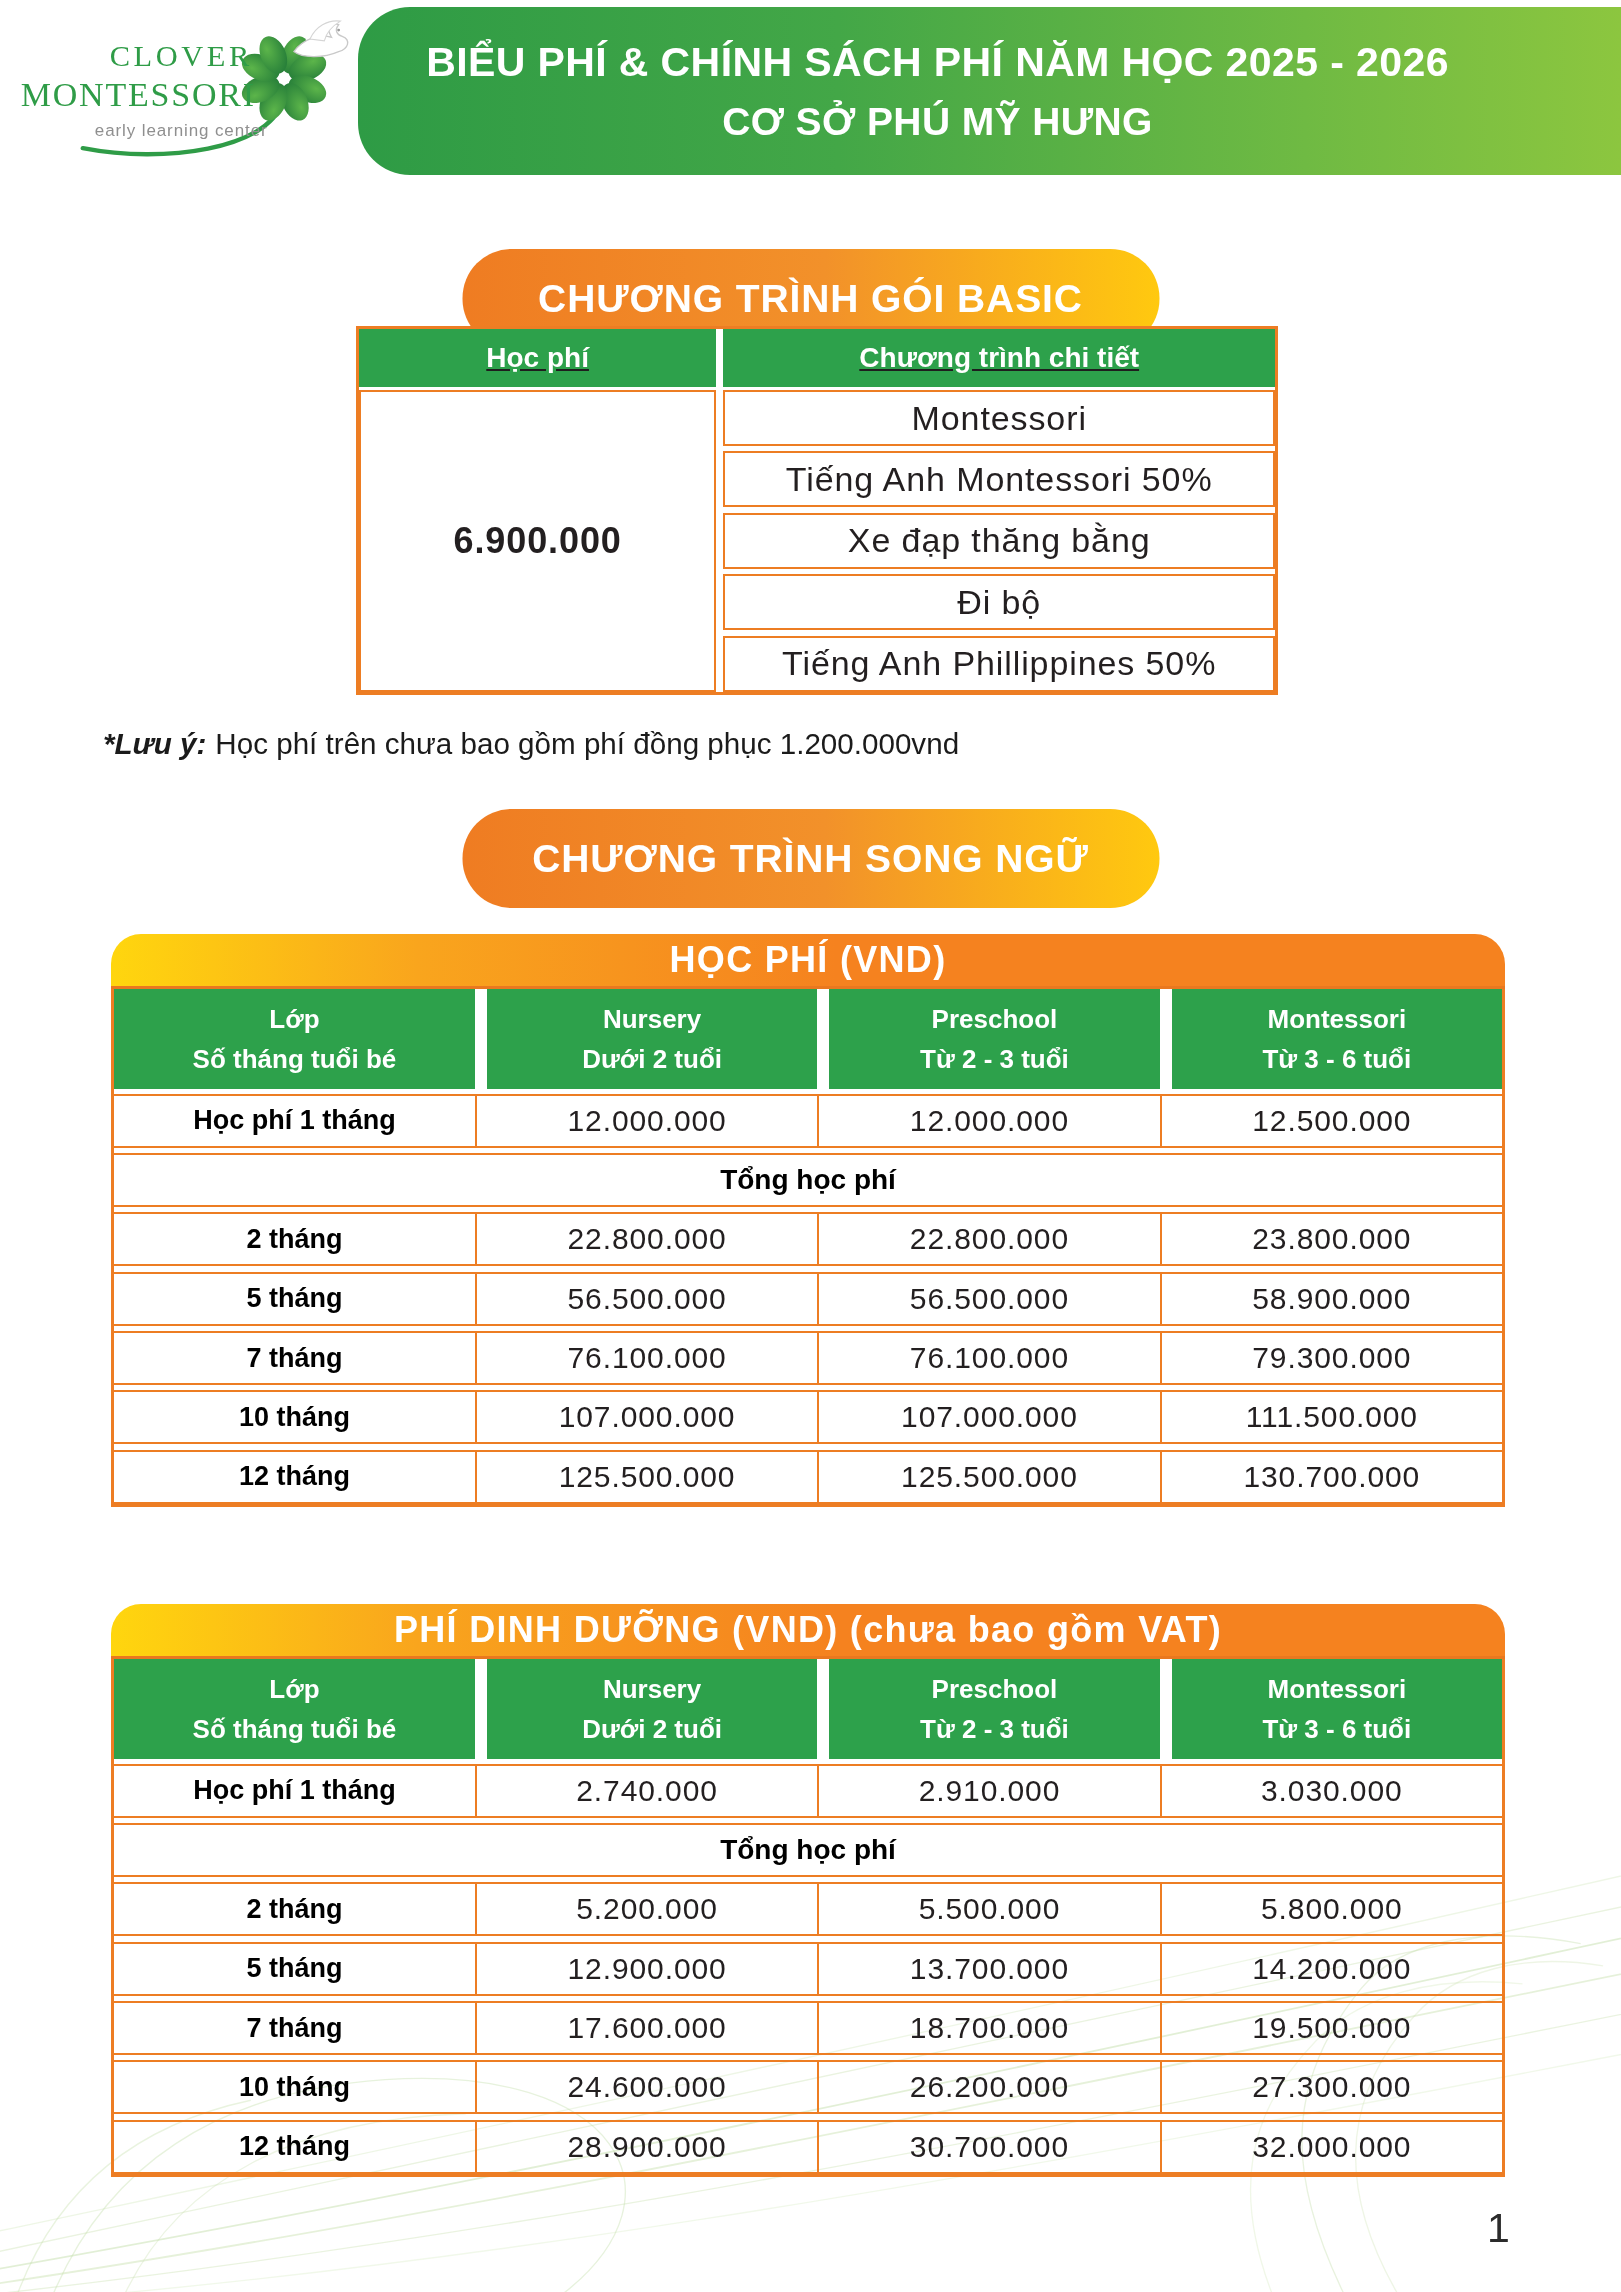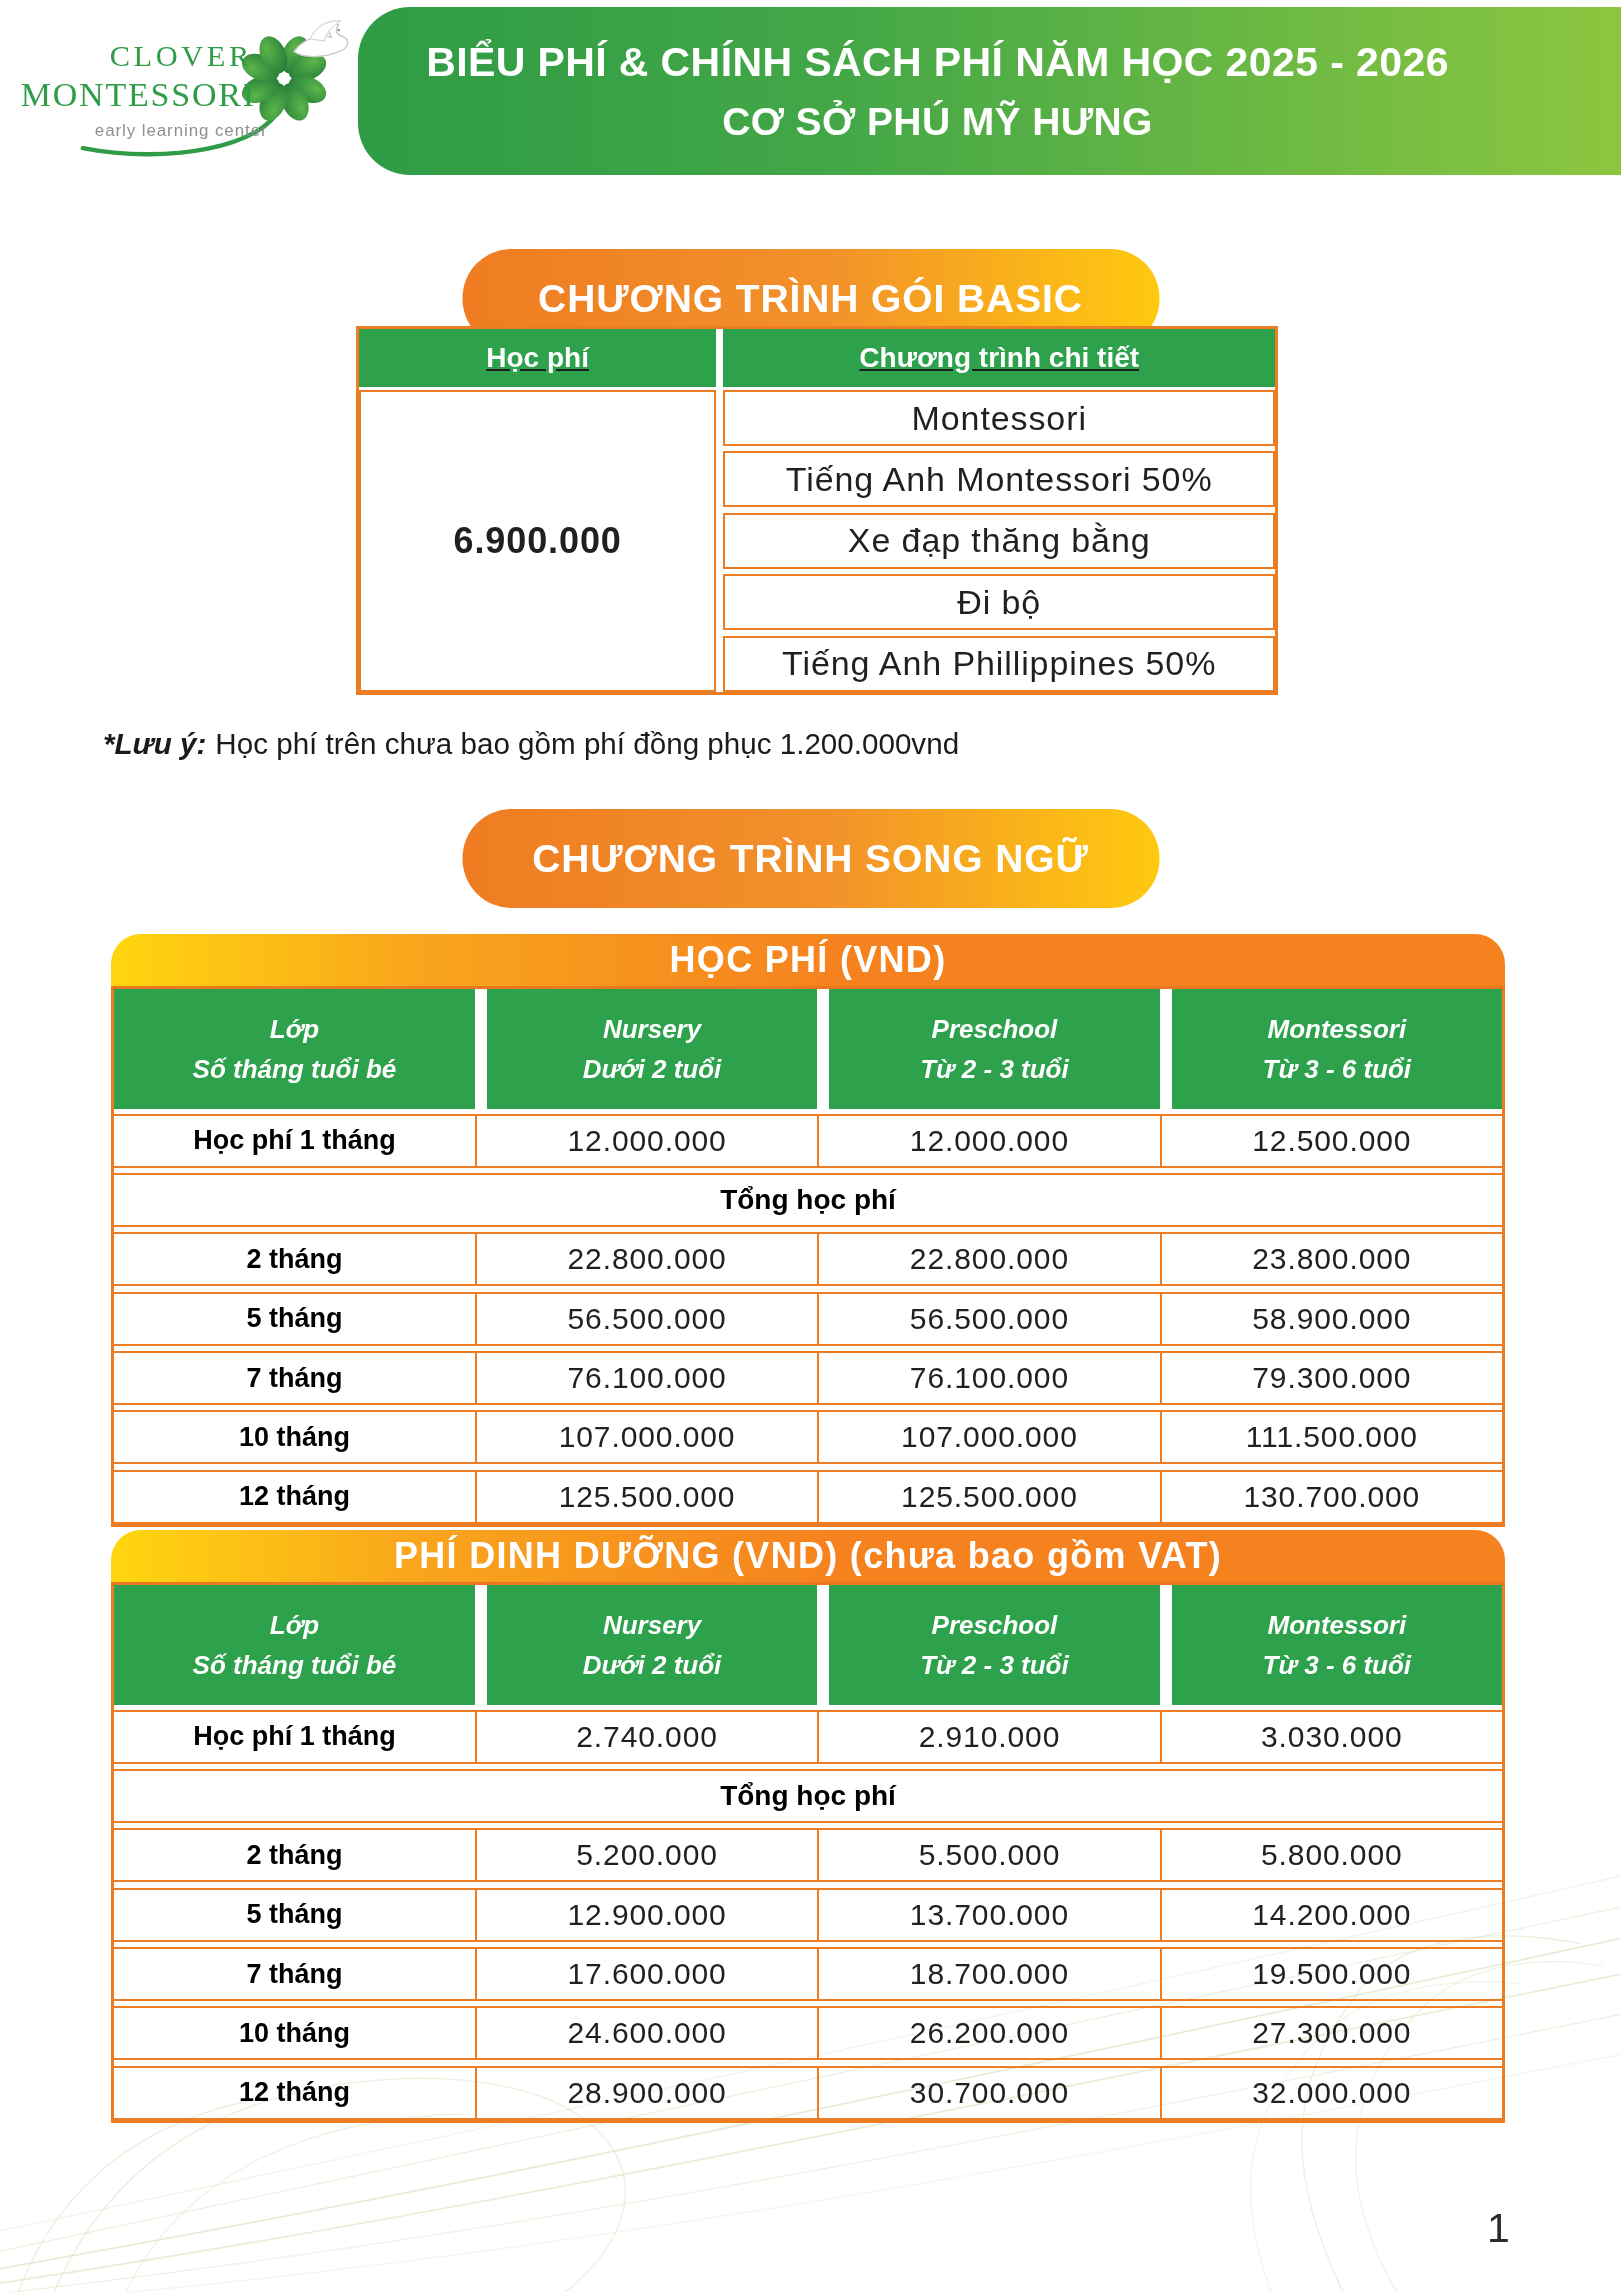--- a/index.html
+++ b/index.html
@@ -58,30 +58,30 @@
     font-size:34px; letter-spacing:0.9px; color:#231F20;
   }
   .program-cell:last-child { margin-bottom:0; }
 
   .note { position:absolute; left:103px; top:727px; font-size:29.6px; color:#1b1b1b; z-index:2; }
   .note .nlabel { font-weight:bold; font-style:italic; margin-right:9px; }
 
   
   .fee-table { position:absolute; left:111px; width:1394px; z-index:2; }
   #tuition-table  { top:934px; }
-  #nutrition-table{ top:1530px; }
+  #nutrition-table{ top:1604px; }
   .bar {
     height:55px; box-sizing:border-box; border-radius:30px 30px 0 0;
     background:linear-gradient(90deg,#FFD60E 0%, #F9A51D 22%, #F5821F 52%, #F5821F 100%);
     border-bottom:3.6px solid #E9781F;
     display:flex; align-items:center; justify-content:center;
     color:#fff; font-weight:bold; font-size:36px; letter-spacing:1.3px;
   }
   .tbody-wrap { border:3.6px solid #ED7D23; border-top:none; padding:0; }
-  .fee-head { display:grid; grid-template-columns:26% 1fr 1fr 1fr; gap:0 12px; height:120px; margin-bottom:4.5px;font-style:italic; }
+  .fee-head { display:grid; grid-template-columns:26% 1fr 1fr 1fr; gap:0 12px; height:100px; margin-bottom:4.5px; }
   .fee-head .gcell {
     background:#2DA14B; color:#fff; text-align:center;
     display:flex; flex-direction:column; justify-content:center; gap:9px;
     font-weight:bold; font-size:26px;
   }
   .frow {
     display:grid; grid-template-columns:26% 1fr 1fr 1fr;
     height:54px; box-sizing:border-box; margin-bottom:5.4px;
     border-top:2.7px solid #ED7D23; border-bottom:2.7px solid #ED7D23;
   }

